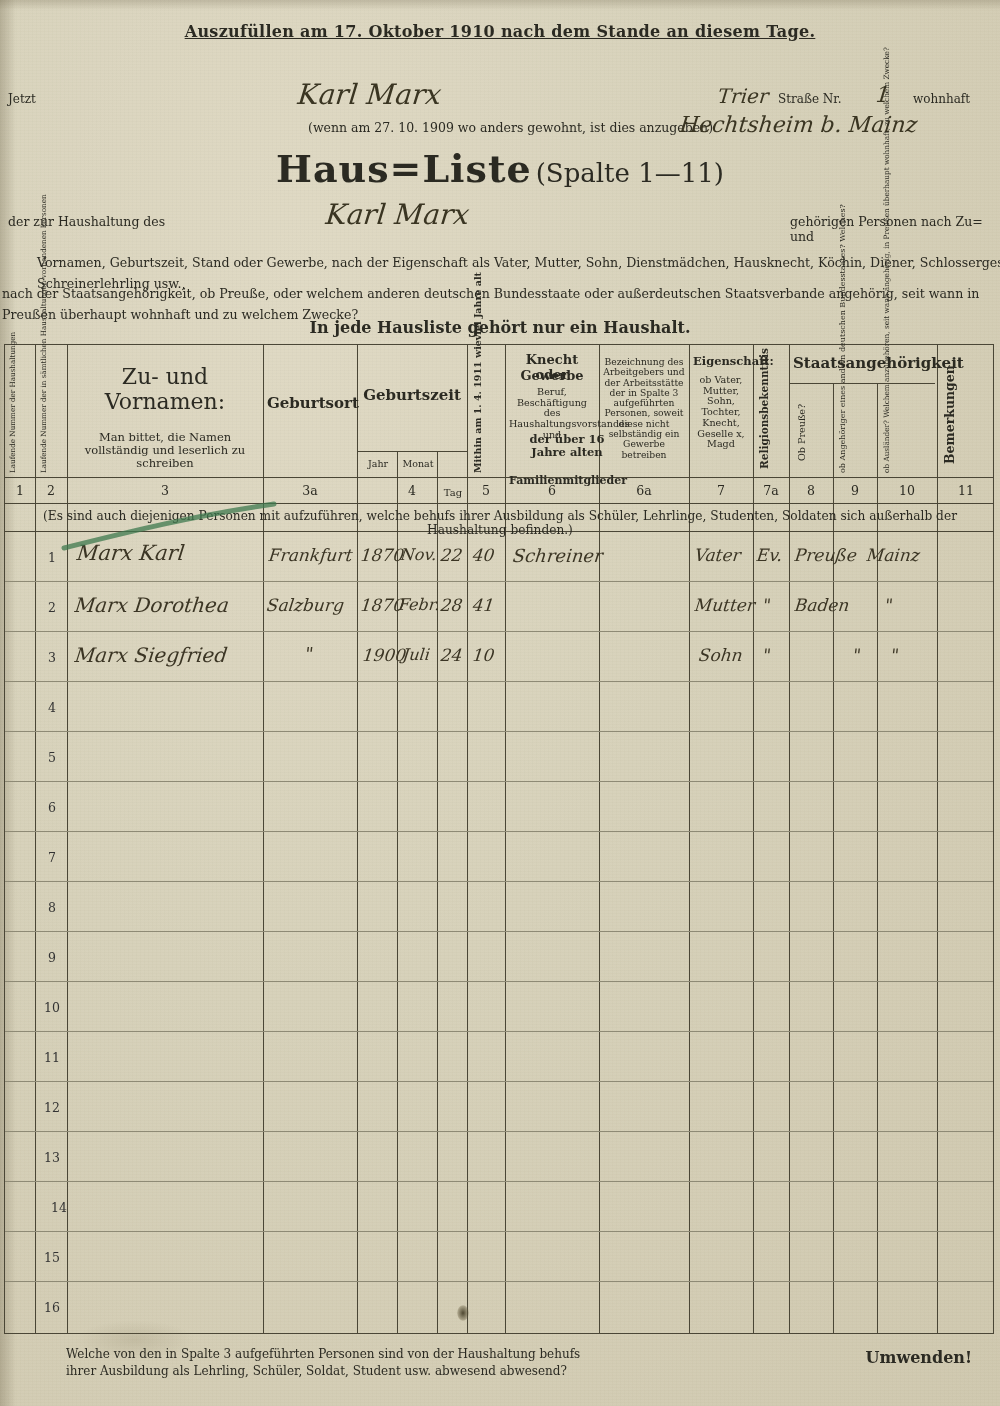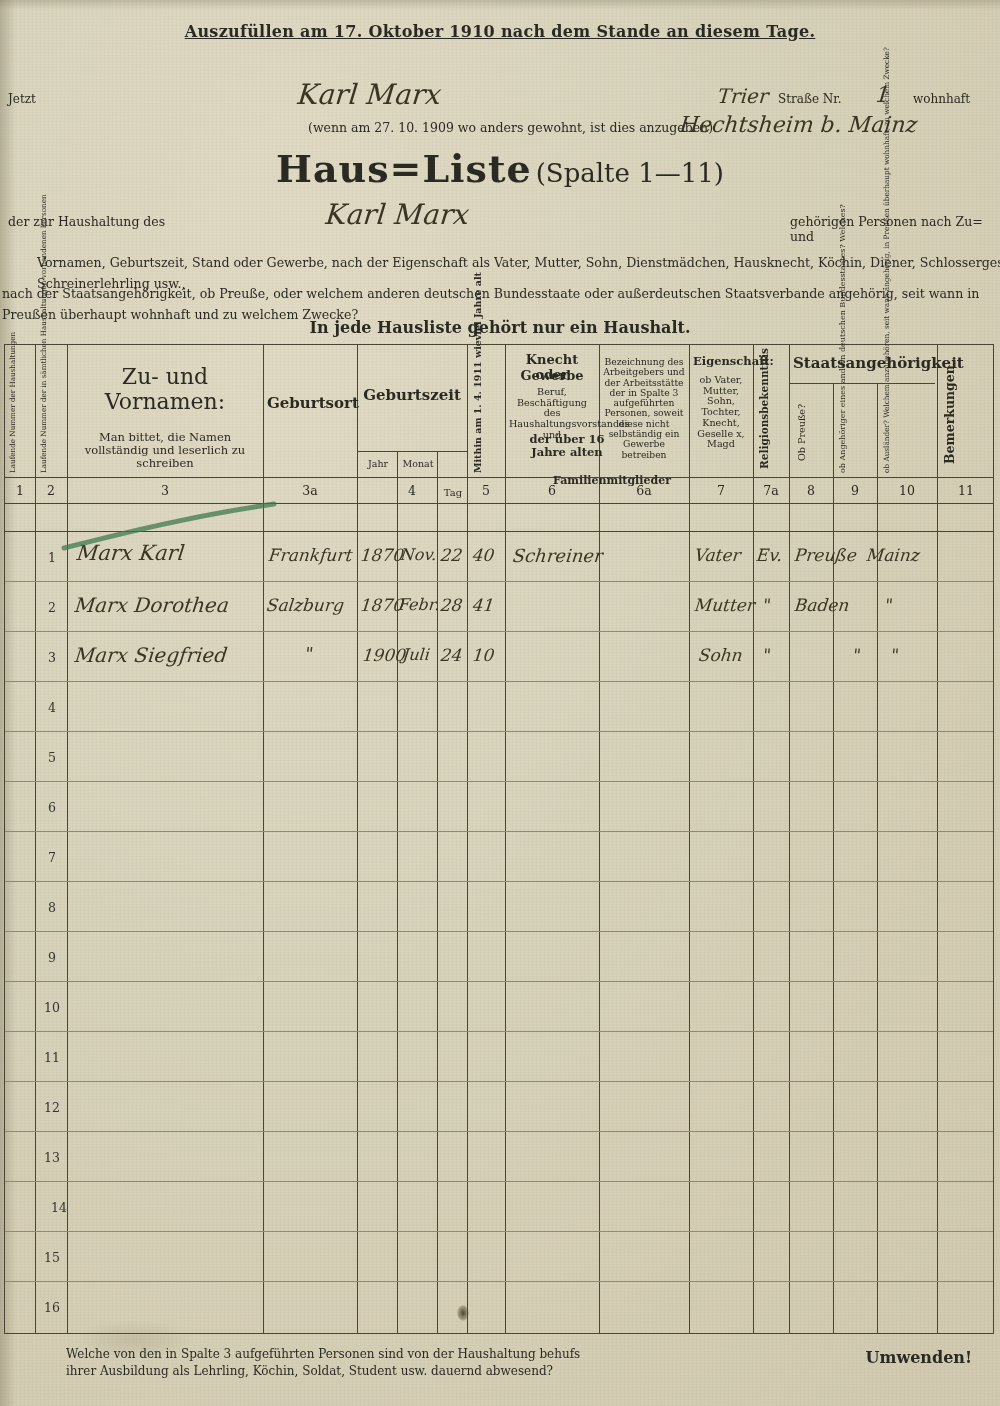--- a/index.html
+++ b/index.html
@@ -229,21 +229,21 @@
     <div class="hcell" style="left:354px;top:112px;width:38px;font-size:9.5px;">Jahr</div>
     <div class="hcell" style="left:394px;top:112px;width:38px;font-size:9.5px;">Monat</div>
     <div class="hcell" style="left:434px;top:112px;width:28px;font-size:10px;margin-top:28px;">Tag</div>
 
     <div class="hcell vtext" style="left:466px;top:6px;width:32px;height:124px;font-size:9.5px;font-weight:bold;">Mithin am 1. 4. 1911 wieviel Jahre alt</div>
 
     <div class="hcell" style="left:502px;top:6px;width:90px;font-size:13px;font-weight:bold;">Knecht oder</div>
     <div class="hcell" style="left:502px;top:22px;width:90px;font-size:13px;font-weight:bold;">Gewerbe</div>
     <div class="hcell" style="left:502px;top:40px;width:90px;font-size:9.6px;">Beruf, Beschäftigung des Haushaltungsvorstandes und</div>
     <div class="hcell" style="left:502px;top:86px;width:90px;font-size:11.5px;font-weight:bold;margin-left:15px;">der über 16 Jahre alten</div>
-    <div class="hcell" style="left:502px;top:128px;width:90px;font-size:11px;font-weight:bold;margin-left:44px;">Familienmitglieder</div>
+    <div class="hcell" style="left:502px;top:128px;width:90px;font-size:11px;font-weight:bold;">Familienmitglieder</div>
 
     <div class="hcell" style="left:596px;top:10px;width:86px;font-size:9.2px;">Bezeichnung des Arbeitgebers und der Arbeitsstätte der in Spalte 3 aufgeführten Personen, soweit diese nicht selbständig ein Gewerbe betreiben</div>
 
     <div class="hcell" style="left:686px;top:8px;width:60px;font-size:11.5px;font-weight:bold;">Eigenschaft:</div>
     <div class="hcell" style="left:686px;top:28px;width:60px;font-size:9.6px;">ob Vater, Mutter, Sohn, Tochter, Knecht, Geselle x, Magd</div>
 
     <div class="hcell vtext" style="left:752px;top:14px;width:30px;height:112px;font-size:10.5px;font-weight:bold;">Religionsbekenntnis</div>
 
     <div class="hcell" style="left:786px;top:8px;width:142px;font-size:15px;font-weight:bold;">Staatsangehörigkeit</div>
     <div class="hcell vtext" style="left:790px;top:44px;width:34px;height:86px;font-size:9.6px;">Ob Preuße?</div>
@@ -260,20 +260,21 @@
     <div class="numrow" style="left:463px;top:138px;width:36px;">5</div>
     <div class="numrow" style="left:501px;top:138px;width:92px;">6</div>
     <div class="numrow" style="left:595px;top:138px;width:88px;">6a</div>
     <div class="numrow" style="left:685px;top:138px;width:62px;">7</div>
     <div class="numrow" style="left:749px;top:138px;width:34px;">7a</div>
     <div class="numrow" style="left:785px;top:138px;width:42px;">8</div>
     <div class="numrow" style="left:829px;top:138px;width:42px;">9</div>
     <div class="numrow" style="left:873px;top:138px;width:58px;">10</div>
     <div class="numrow" style="left:933px;top:138px;width:56px;">11</div>
 
+    <div class="noterow" style="top:164px;">(Es sind auch diejenigen Personen mit aufzuführen, welche behufs ihrer Ausbildung als Schüler, Lehrlinge, Studenten, Soldaten sich außerhalb der Haushaltung befinden.)</div>
 
     <div class="hline thin" style="top:236px;"></div>
     <div class="hline thin" style="top:286px;"></div>
     <div class="hline thin" style="top:336px;"></div>
     <div class="hline thin" style="top:386px;"></div>
     <div class="hline thin" style="top:436px;"></div>
     <div class="hline thin" style="top:486px;"></div>
     <div class="hline thin" style="top:536px;"></div>
     <div class="hline thin" style="top:586px;"></div>
     <div class="hline thin" style="top:636px;"></div>
@@ -338,16 +339,16 @@
     <div class="blot"></div>
     <div class="smudge"></div>
   </div>
 
   <svg class="greenstroke" viewBox="0 0 218 52">
     <path d="M4 48 C 60 34, 130 16, 214 4" stroke="#3f7a4f" stroke-width="5" fill="none" stroke-linecap="round" opacity="0.75"></path>
   </svg>
 
   <div class="footer">
     <div>Welche von den in Spalte 3 aufgeführten Personen sind von der Haushaltung behufs</div>
-    <div>ihrer Ausbildung als Lehrling, Köchin, Soldat, Student usw. dauernd abwesend?</div>
+    <div>ihrer Ausbildung als Lehrling, Schüler, Soldat, Student usw. abwesend abwesend?</div>
   </div>
   <div class="umwenden">Umwenden!</div>
 </div>
 
 </body></html>

